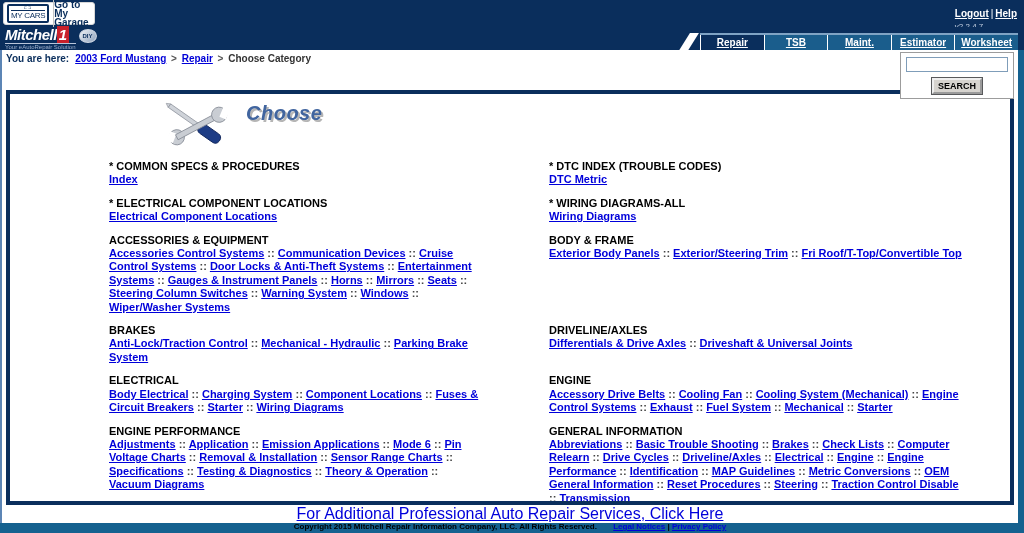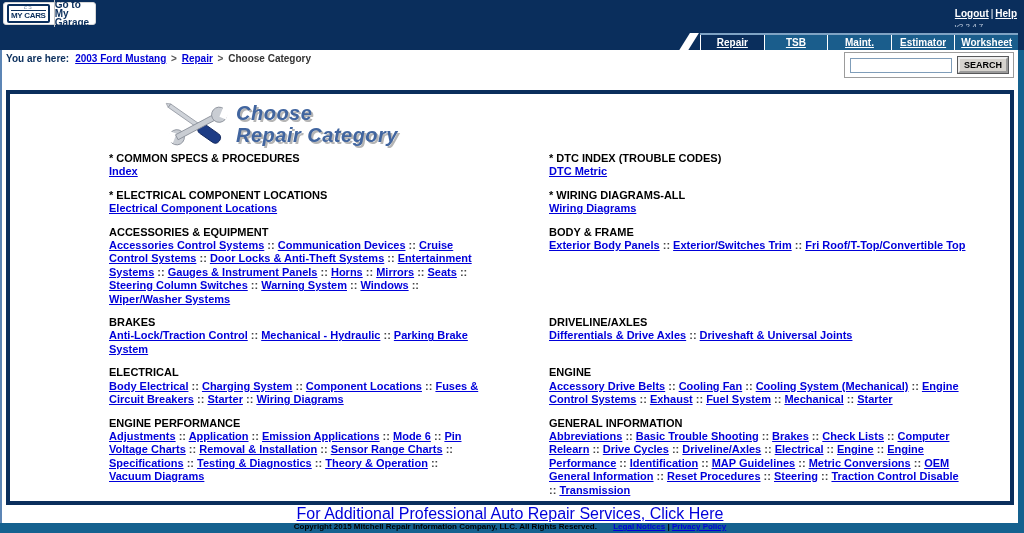--- a/index.html
+++ b/index.html
@@ -6,21 +6,21 @@
   html,body { width:1024px; height:533px; }
   body { background:#15618f; font-family:"Liberation Sans", sans-serif; overflow:hidden; }
   a { cursor:pointer; }
 
   
   .topbar { height:27px; background:#0a2e5c; position:relative; }
   .garage-box { position:absolute; left:3px; top:2px; height:23px; background:#fff; border:1px solid #d7d7d7;
                 border-radius:3px; display:flex; align-items:center; padding:1px 3px; gap:4px; cursor:pointer; }
   .plate { border:2px solid #0a2e5c; border-radius:2px; padding:0 2px; text-align:center; background:#fff; }
   .plate-top { font-size:4px; color:#0a2e5c; letter-spacing:1px; line-height:4px; border-bottom:1px solid #0a2e5c; }
-  .plate-text { font-size:8px; font-weight:bold; color:#0a2e5c; line-height:10px; letter-spacing:-0.3px; }
+  .plate-text { font-size:8px; font-weight:normal; color:#0a2e5c; line-height:10px; letter-spacing:-0.3px; }
   .garage-btn { font-size:10px; font-weight:bold; color:#0a2e5c; line-height:9px;
                 border-left:1px solid #c4c4c4; width:38px; }
   .top-right { position:absolute; right:7px; top:3px; }
   .top-right a { color:#fff; font-size:10px; font-weight:bold; text-decoration:underline; }
   .pipe { color:#fff; font-size:10px; margin:0 2px; }
   .version { color:#c6d2e4; font-size:8px; margin-top:1px; }
 
   .logobar { height:23px; background:#0a2e5c; position:relative; }
   .logo { position:absolute; left:5px; top:0; display:flex; align-items:flex-start; gap:3px; }
   .brand { font-size:15px; font-weight:bold; font-style:italic; color:#fff; letter-spacing:-0.5px; line-height:16px;
@@ -41,33 +41,33 @@
 
   
   .whitearea { background:#fff; margin-right:6px; border-left:2px solid #5c85b5; height:473px; position:relative; }
   .crumbrow { padding:3px 0 0 4px; font-size:10px; height:40px; }
   .crumb-prefix { color:#0a2e5c; font-weight:bold; margin-right:4px; }
   .bclink { color:#0000d8; font-weight:bold; text-decoration:underline; margin:0 2px; }
   .bsep { color:#555; font-weight:bold; }
   .bccur { color:#333; font-weight:bold; margin-left:2px; }
 
   .searchpanel { position:absolute; right:4px; top:2px; background:#fff; border:1px solid #9c9c9c;
-                 padding:4px 5px; display:flex; gap:6px; align-items:center; z-index:4; }
+                 padding:4px 5px; display:flex; gap:6px; align-items:center; z-index:4;flex-direction:column; }
   .search-input { width:102px; height:15px; border:1px solid #7f9db9; font-size:10px; padding:0 2px;
                   font-family:"Liberation Sans", sans-serif; }
   .search-btn { font-family:"Liberation Sans", sans-serif; font-size:9px; font-weight:bold; color:#000;
                 background:#d6d3ce; border:2px outset #efefef; box-shadow:0 0 0 1px #58595b;
                 padding:1px 4px; cursor:pointer; }
 
   .main { margin:0 4px; border:4px solid #0a2e5c; background:#fff; height:415px; overflow:hidden; }
-  .title-block { margin:6px 0 0 150px; display:flex; align-items:flex-start; height:52px; }
+  .title-block { margin:6px 0 0 150px; display:flex; align-items:flex-start; gap:10px; height:52px; }
   .page-title { font-size:20px; font-weight:bold; font-style:italic; color:#41659f; line-height:1.12;
                 text-shadow:2px 2px 0 #b5b5b5; letter-spacing:0.5px; padding-top:2px; }
 
-  .cats { width:100%; border-collapse:collapse; margin-top:0; }
+  .cats { width:100%; border-collapse:collapse; margin-top:8px; }
   .cats td { vertical-align:top; width:50%; }
   td.col-left  { padding:0 28px 0 99px; }
   td.col-right { padding:0 44px 0 39px; }
   .section { margin:0 0 10px 0; font-size:11px; line-height:1.22; }
   .sec-title { font-weight:bold; color:#000; }
   .catlink { color:#0000da; font-weight:bold; text-decoration:underline; }
   .sep { color:#444; font-weight:bold; }
 
   .footer { text-align:center; line-height:1.0; padding-top:1px; }
   .promo { color:#0000da; font-size:16px; text-decoration:underline; line-height:10px; }
@@ -91,20 +91,27 @@
   </div>
   <div class="top-right">
     <div>
       <a>Logout</a><span class="pipe">|</span><a>Help</a>
     </div>
     <div class="version">v2.2.4.7</div>
   </div>
 </div>
 
 <div class="logobar">
+  <div class="logo">
+    <div class="logo-text">
+      <div class="brand"><span>Mitchell</span><span class="brand-one">1</span></div>
+      <div class="tagline">Your eAutoRepair Solution</div>
+    </div>
+    <div class="diy-badge">DIY</div>
+  </div>
   <div class="tabstrip">
     <div class="diag"></div>
   <div class="tab active">Repair</div>
       <div class="tab">TSB</div>
       <div class="tab">Maint.</div>
       <div class="tab">Estimator</div>
       <div class="tab">Worksheet</div>
     </div>
 </div>
 
@@ -130,21 +137,20 @@
         <g transform="rotate(-28 38 26)">
           <circle cx="14" cy="26" r="7.6" fill="#c9cdd3" stroke="#878c96" stroke-width="0.8"></circle>
           <rect x="4" y="20" width="10" height="7" fill="#ffffff" transform="rotate(-40 9 23)"></rect>
           <rect x="14" y="23.2" width="48" height="5.6" fill="#c9cdd3" stroke="#878c96" stroke-width="0.8"></rect>
           <circle cx="62" cy="26" r="7.6" fill="#c9cdd3" stroke="#878c96" stroke-width="0.8"></circle>
           <rect x="62" y="24" width="10" height="7" fill="#ffffff" transform="rotate(-40 67 27)"></rect>
         </g>
       </svg>
       <div class="page-title">
         <div>Choose</div>
-        <div>Repair Category</div>
       </div>
     </div>
 
     <table class="cats">
       <tbody>
           <tr>
             <td class="col-left">
               <div class="section">
                 <div class="sec-title">* COMMON SPECS &amp; PROCEDURES</div>
                 <div class="sec-links"><a class="catlink">Index</a></div>
@@ -174,21 +180,21 @@
           <tr>
             <td class="col-left">
               <div class="section">
                 <div class="sec-title">ACCESSORIES &amp; EQUIPMENT</div>
                 <div class="sec-links"><a class="catlink">Accessories Control Systems</a><span class="sep"> :: </span><a class="catlink">Communication Devices</a><span class="sep"> :: </span><a class="catlink">Cruise Control Systems</a><span class="sep"> :: </span><a class="catlink">Door Locks &amp; Anti-Theft Systems</a><span class="sep"> :: </span><a class="catlink">Entertainment Systems</a><span class="sep"> :: </span><a class="catlink">Gauges &amp; Instrument Panels</a><span class="sep"> :: </span><a class="catlink">Horns</a><span class="sep"> :: </span><a class="catlink">Mirrors</a><span class="sep"> :: </span><a class="catlink">Seats</a><span class="sep"> :: </span><a class="catlink">Steering Column Switches</a><span class="sep"> :: </span><a class="catlink">Warning System</a><span class="sep"> :: </span><a class="catlink">Windows</a><span class="sep"> :: </span><a class="catlink">Wiper/Washer Systems</a></div>
               </div>
             </td>
             <td class="col-right">
               <div class="section">
                 <div class="sec-title">BODY &amp; FRAME</div>
-                <div class="sec-links"><a class="catlink">Exterior Body Panels</a><span class="sep"> :: </span><a class="catlink">Exterior/Switches Trim</a><span class="sep"> :: </span><a class="catlink">Fri Roof/T-Top/Convertible Top</a></div>
+                <div class="sec-links"><a class="catlink">Exterior Body Panels</a><span class="sep"> :: </span><a class="catlink">Exterior/Steering Trim</a><span class="sep"> :: </span><a class="catlink">Fri Roof/T-Top/Convertible Top</a></div>
               </div>
             </td>
           </tr>
           <tr>
             <td class="col-left">
               <div class="section">
                 <div class="sec-title">BRAKES</div>
                 <div class="sec-links"><a class="catlink">Anti-Lock/Traction Control</a><span class="sep"> :: </span><a class="catlink">Mechanical - Hydraulic</a><span class="sep"> :: </span><a class="catlink">Parking Brake System</a></div>
               </div>
             </td>

